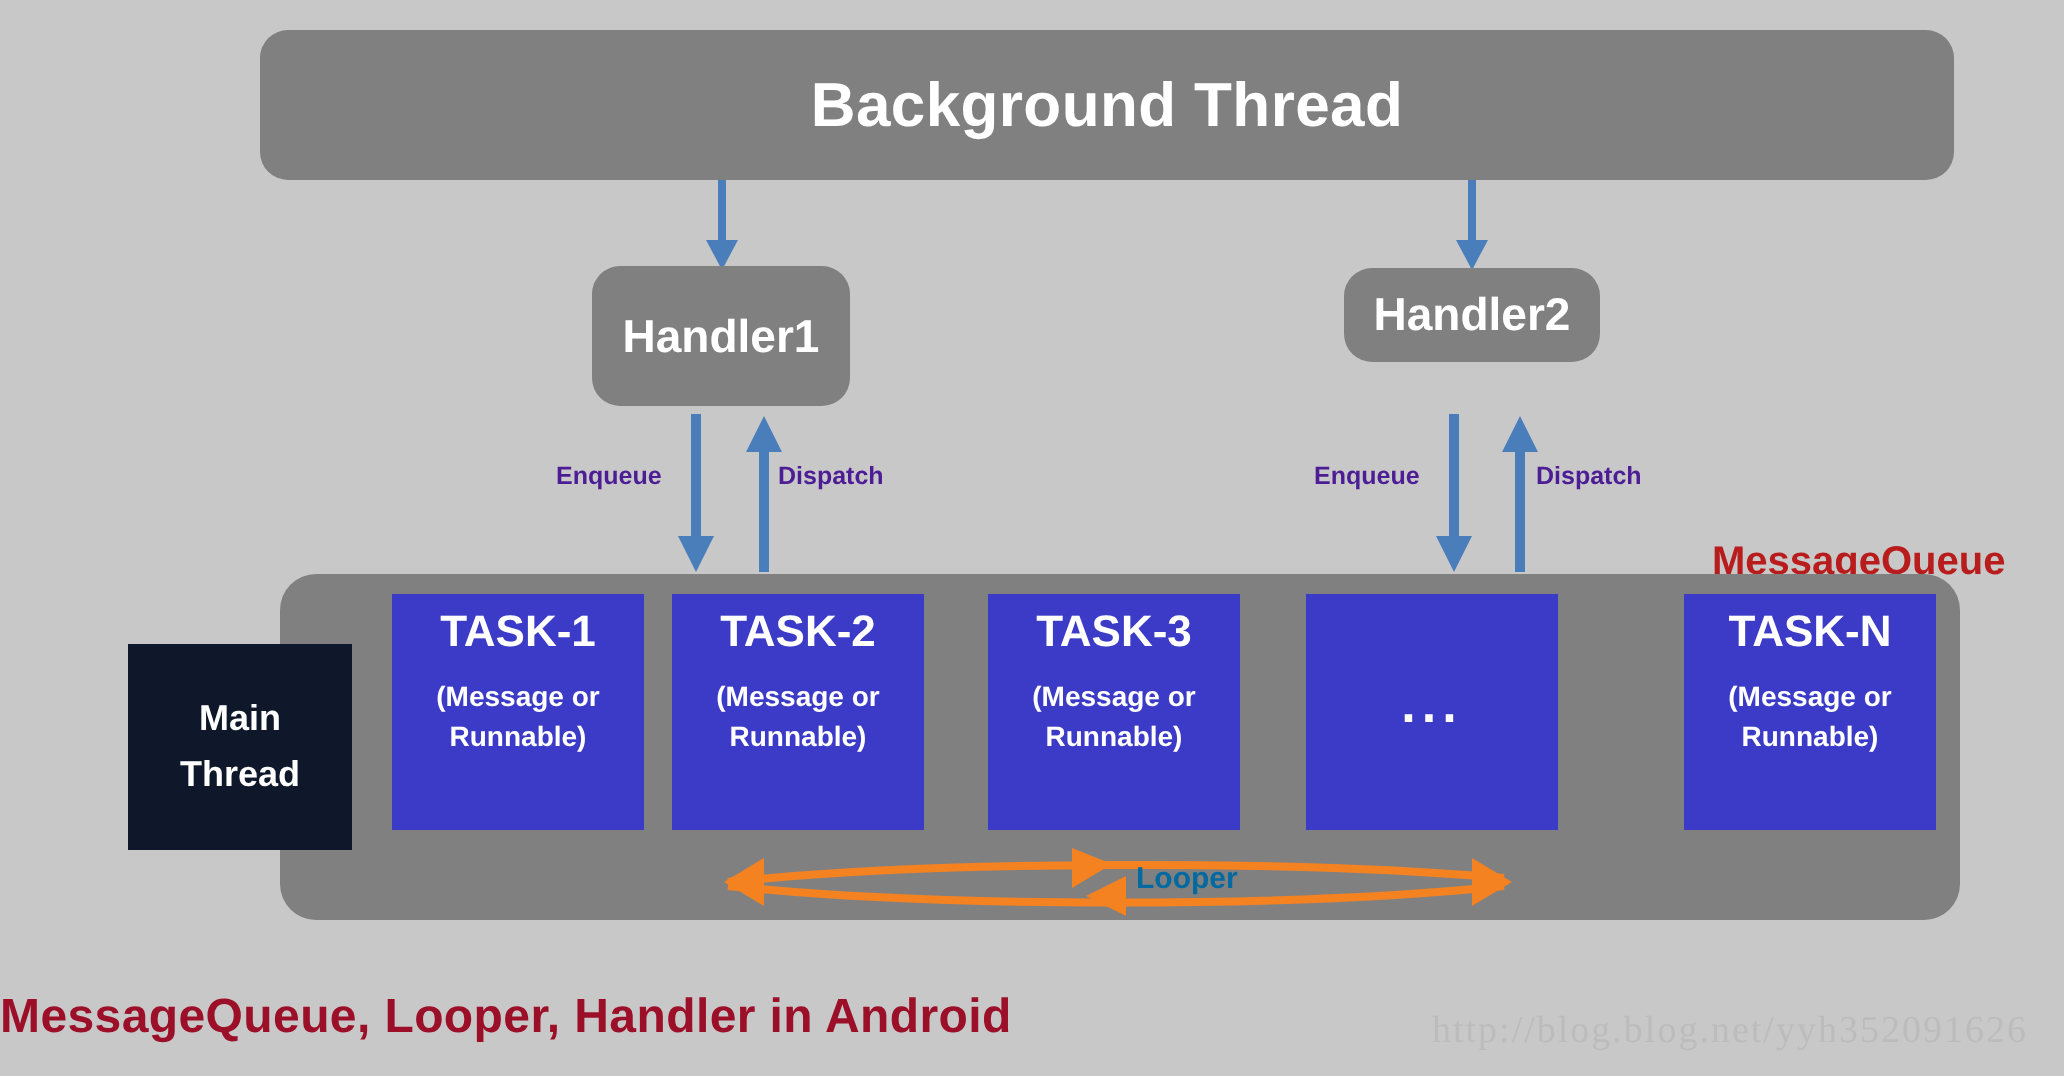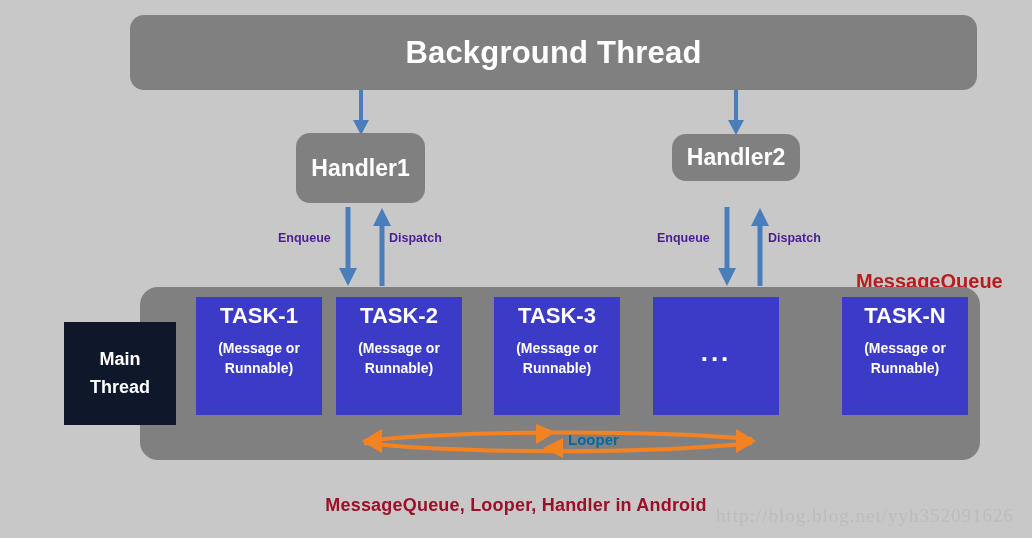--- a/index.html
+++ b/index.html
@@ -166,23 +166,23 @@
     font-weight: bold;
     white-space: nowrap;
   }
 
   
   .footer-title {
     position: absolute;
     left: 0;
     top: 495px;
     width: 1032px;
-    text-align: center;
+    text-align: left;
     color: #9c0f28;
-    font-size: 18px;
+    font-size: 24px;
     font-weight: bold;
     letter-spacing: 0.2px;
   }
   .watermark {
     position: absolute;
     left: 716px;
     top: 505px;
     color: #bcbcbc;
     font-size: 19px;
     font-family: "Liberation Serif", serif;

